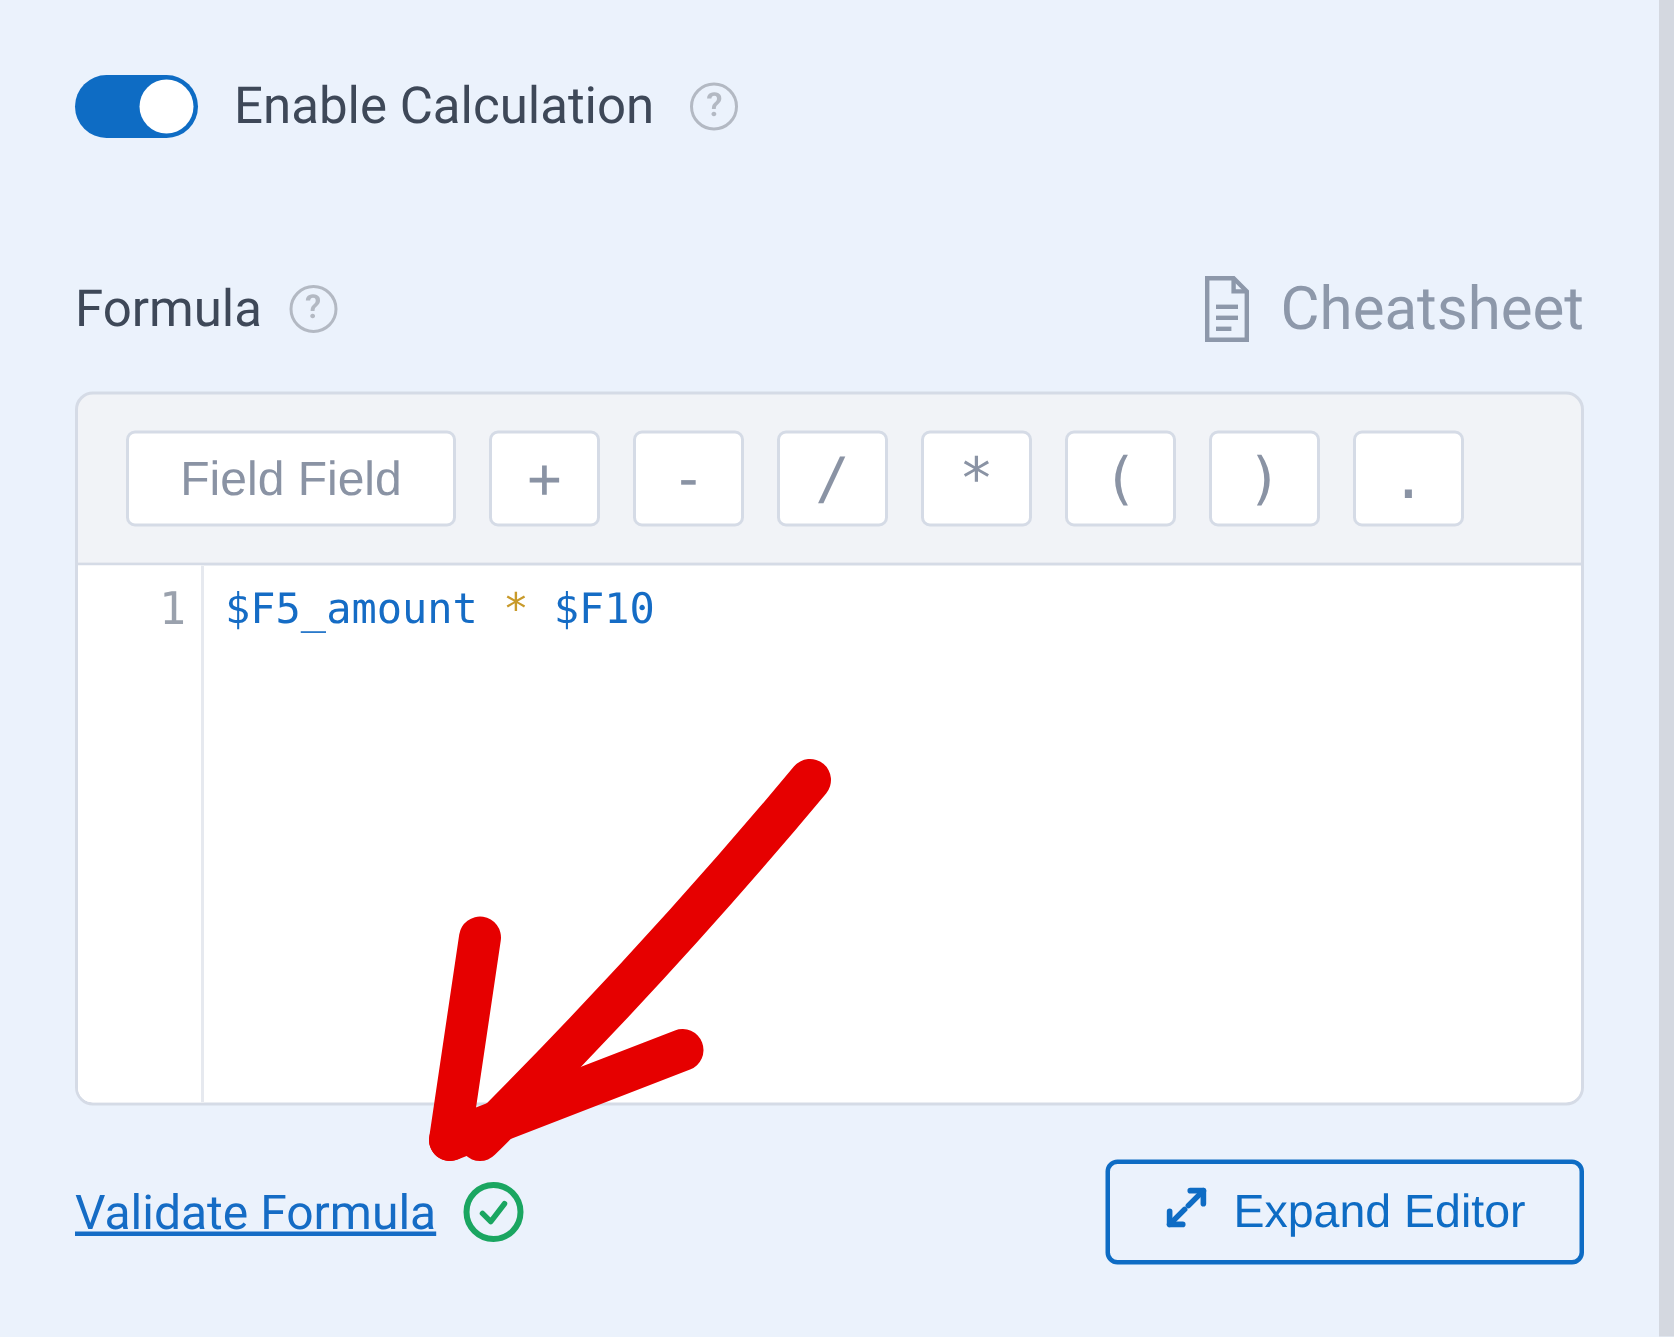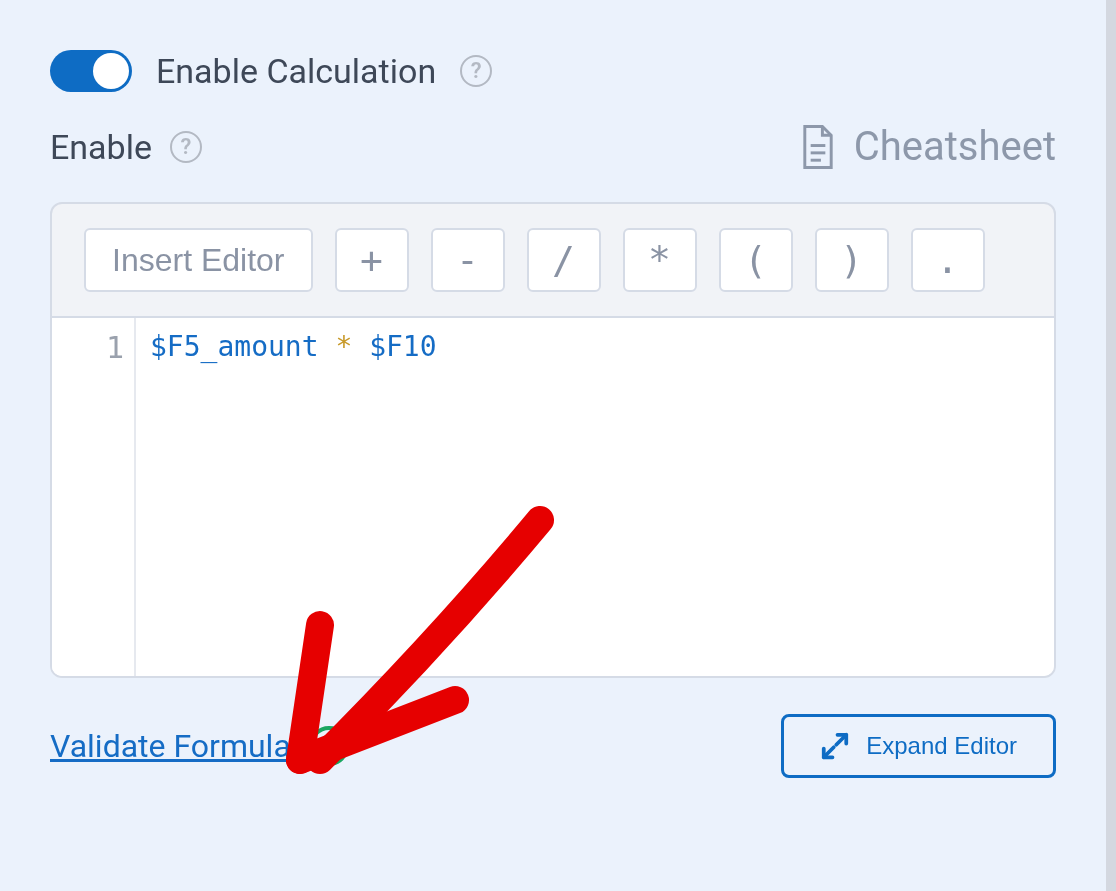--- a/index.html
+++ b/index.html
@@ -18,21 +18,21 @@
   }
   .content {
     padding: 50px 50px 0 50px;
     color: #3b4453;
   }
   
   .toggle-row {
     display: flex;
     align-items: center;
     gap: 24px;
-    margin-bottom: 31px;
+    margin-bottom: 90px;
   }
   .toggle {
     position: relative;
     width: 82px;
     height: 42px;
     border-radius: 21px;
     background: #0e6cc4;
     cursor: pointer;
   }
   .toggle .knob {
@@ -175,26 +175,25 @@
     height: 40px;
     border: 4px solid #1aa661;
     border-radius: 50%;
     display: inline-flex;
     align-items: center;
     justify-content: center;
   }
   .check-icon svg { display: block; }
   .expand-btn {
     display: flex;
-    align-items: center;
     gap: 16px;
     border: 3px solid #0e6cc4;
     color: #0e6cc4;
     background: transparent;
-    font-size: 24px;
+    font-size: 31px;
     padding: 14px 36px;
     border-radius: 8px;
     cursor: pointer;
     font-weight: 500;
   }
   .expand-icon { width: 30px; height: 30px; }
   
   .arrow-overlay {
     position: absolute;
     pointer-events: none;
@@ -210,38 +209,38 @@
   <div class="toggle-row">
     <div class="toggle">
       <div class="knob"></div>
     </div>
     <span class="toggle-label">Enable Calculation</span>
     <span class="help-icon help-mark"></span>
   </div>
 
   <div class="formula-row">
     <div class="formula-left">
-      <span class="formula-title">Enable</span>
+      <span class="formula-title">Formula</span>
       <span class="help-icon help-mark"></span>
     </div>
     <div class="cheatsheet">
       <svg class="doc-icon" viewBox="0 0 24 30">
         <path d="M3 1 H15 L21 7 V29 H3 Z" fill="none" stroke="#8d98aa" stroke-width="2"></path>
         <path d="M15 1 V7 H21" fill="none" stroke="#8d98aa" stroke-width="2"></path>
         <line x1="7" y1="14" x2="17" y2="14" stroke="#8d98aa" stroke-width="2"></line>
         <line x1="7" y1="19" x2="17" y2="19" stroke="#8d98aa" stroke-width="2"></line>
         <line x1="7" y1="24" x2="14" y2="24" stroke="#8d98aa" stroke-width="2"></line>
       </svg>
       <span class="cheatsheet-text">Cheatsheet</span>
     </div>
   </div>
 
   <div class="editor-box">
     <div class="toolbar">
-      <button class="tb-btn wide">Insert Editor</button>
+      <button class="tb-btn wide">Field Field</button>
       <button class="tb-btn op">+</button>
       <button class="tb-btn op">-</button>
       <button class="tb-btn op">/</button>
       <button class="tb-btn op">*</button>
       <button class="tb-btn op">(</button>
       <button class="tb-btn op">)</button>
       <button class="tb-btn op">.</button>
     </div>
     <div class="code-area">
       <div class="gutter">

